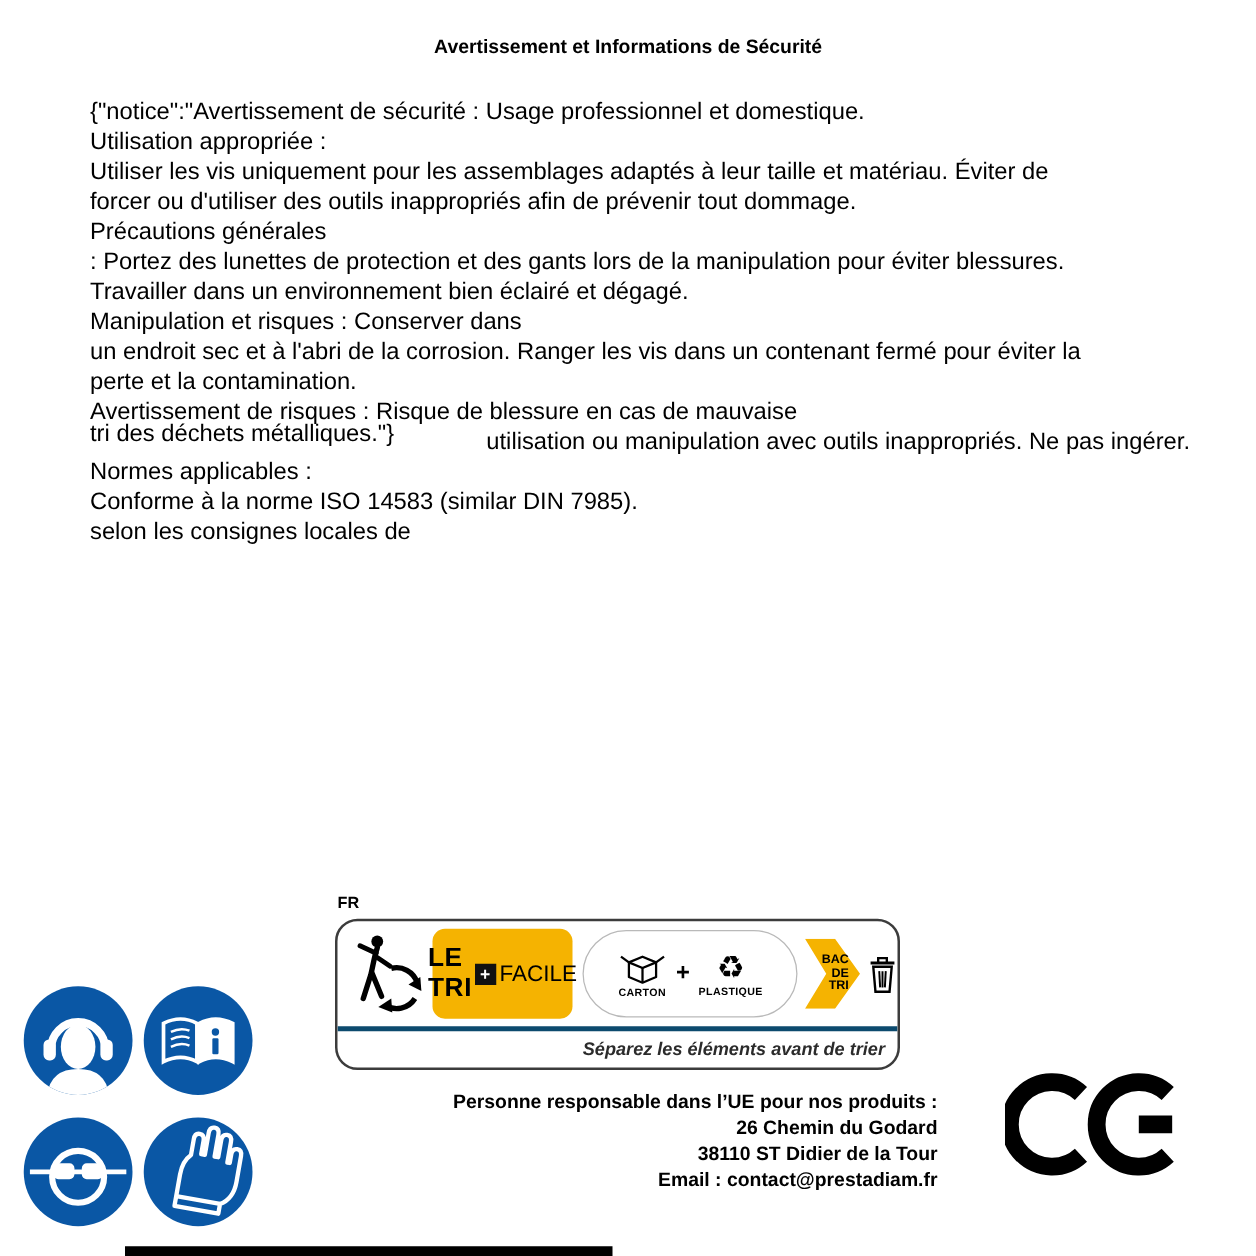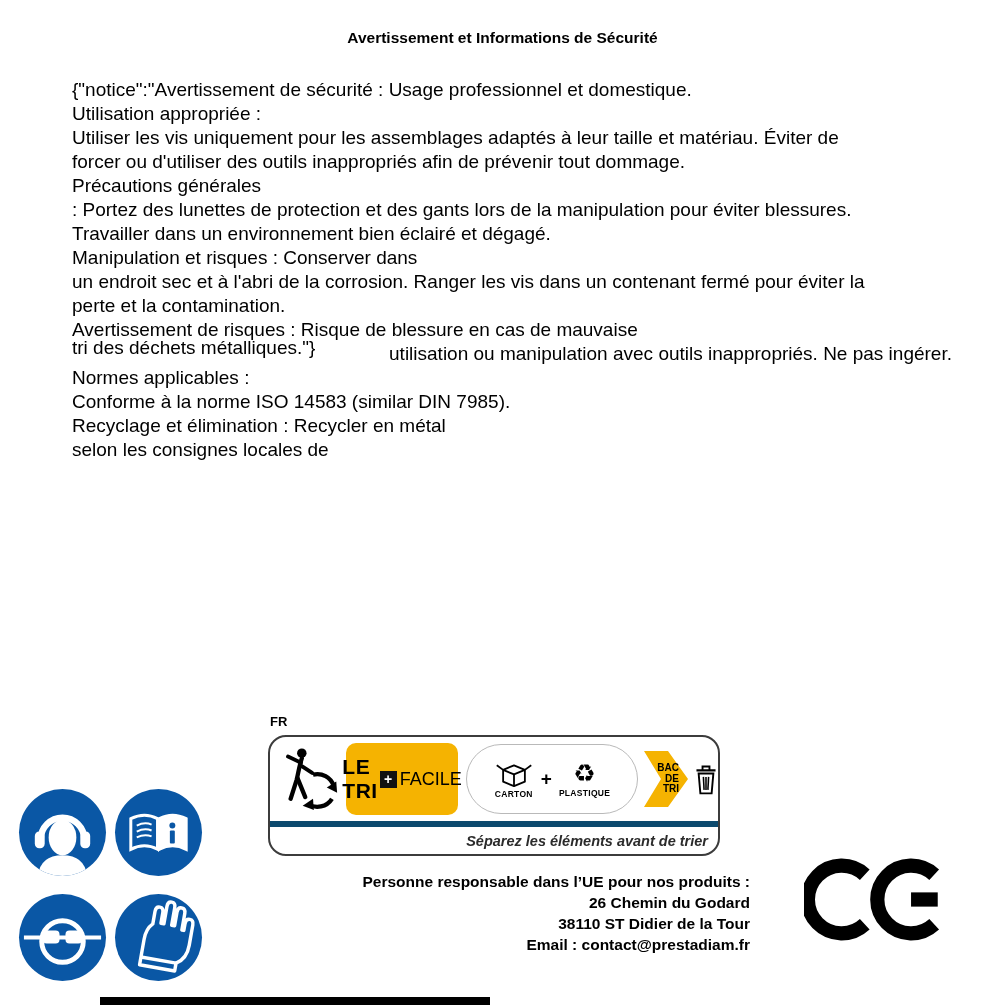--- a/index.html
+++ b/index.html
@@ -22,21 +22,21 @@
   #picto-ear    { left:18px;  top:788px; }
   #picto-book   { left:114px; top:788px; }
   #picto-glasses{ left:18px;  top:893px; }
   #picto-gloves { left:114px; top:893px; }
 
   .fr-code { position:absolute; left:270px; top:714px; font-size:13px; font-weight:bold; }
 
   .tri-card { position:absolute; left:268px; top:735px; width:452px; height:121px;
               border:2px solid #3c3c3c; border-radius:18px; background:#fff; overflow:hidden; }
   .tri-top { height:84px; display:flex; align-items:center; }
-  .tri-bottom { height:33px; border-top:6px solid #0c4a6e; display:flex; align-items:center;
+  .tri-bottom { height:33px; border-top:4px solid #0c4a6e; display:flex; align-items:center;
                 justify-content:flex-end; padding-right:10px; font-size:14.5px;
                 font-weight:bold; font-style:italic; color:#2b2b2b; }
   .triman { width:62px; height:70px; margin-left:12px; flex:none; }
   .yellow-band { width:112px; height:72px; background:var(--yellow); border-radius:10px;
                  display:flex; flex-direction:row; align-items:center; justify-content:center;
                  gap:2px; margin-left:2px; flex:none; }
   .letri { font-size:21px; font-weight:bold; letter-spacing:.5px; }
   .facile-row { display:flex; align-items:center; gap:3px; }
   .plus-box { width:17px; height:17px; background:#111; color:#fff; font-weight:bold;
               font-size:14px; display:flex; align-items:center; justify-content:center; }
@@ -80,21 +80,20 @@
     <div class="tline">Manipulation et risques : Conserver dans</div>
     <div class="tline">un endroit sec et à l'abri de la corrosion. Ranger les vis dans un contenant fermé pour éviter la</div>
     <div class="tline">perte et la contamination.</div>
     <div class="tline">Avertissement de risques : Risque de blessure en cas de mauvaise</div>
     <div class="tline overlap-wrap">
       <span>utilisation ou manipulation avec outils inappropriés. Ne pas ingérer.</span>
       <span class="ghost">tri des déchets métalliques."}</span>
     </div>
     <div class="tline">Normes applicables :</div>
     <div class="tline">Conforme à la norme ISO 14583 (similar DIN 7985).</div>
-    <div class="tline">Recyclage et élimination : Recycler en métal</div>
     <div class="tline">selon les consignes locales de</div>
   </div>
 
   <div class="picto" id="picto-ear">
     <svg viewBox="0 0 90 90">
       <defs>
           <clipPath id="clip-ear">
             <circle cx="45" cy="45" r="44"></circle>
           </clipPath>
         </defs>

